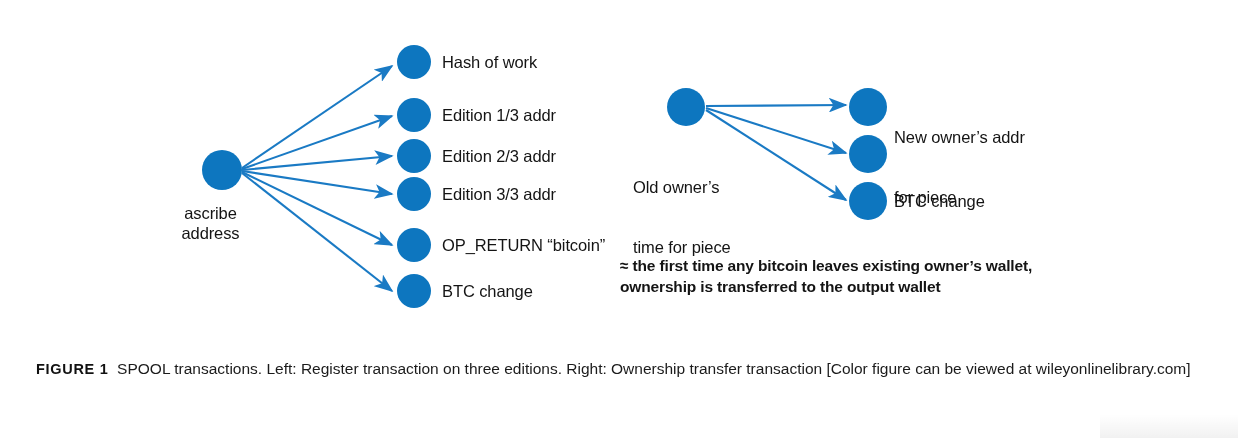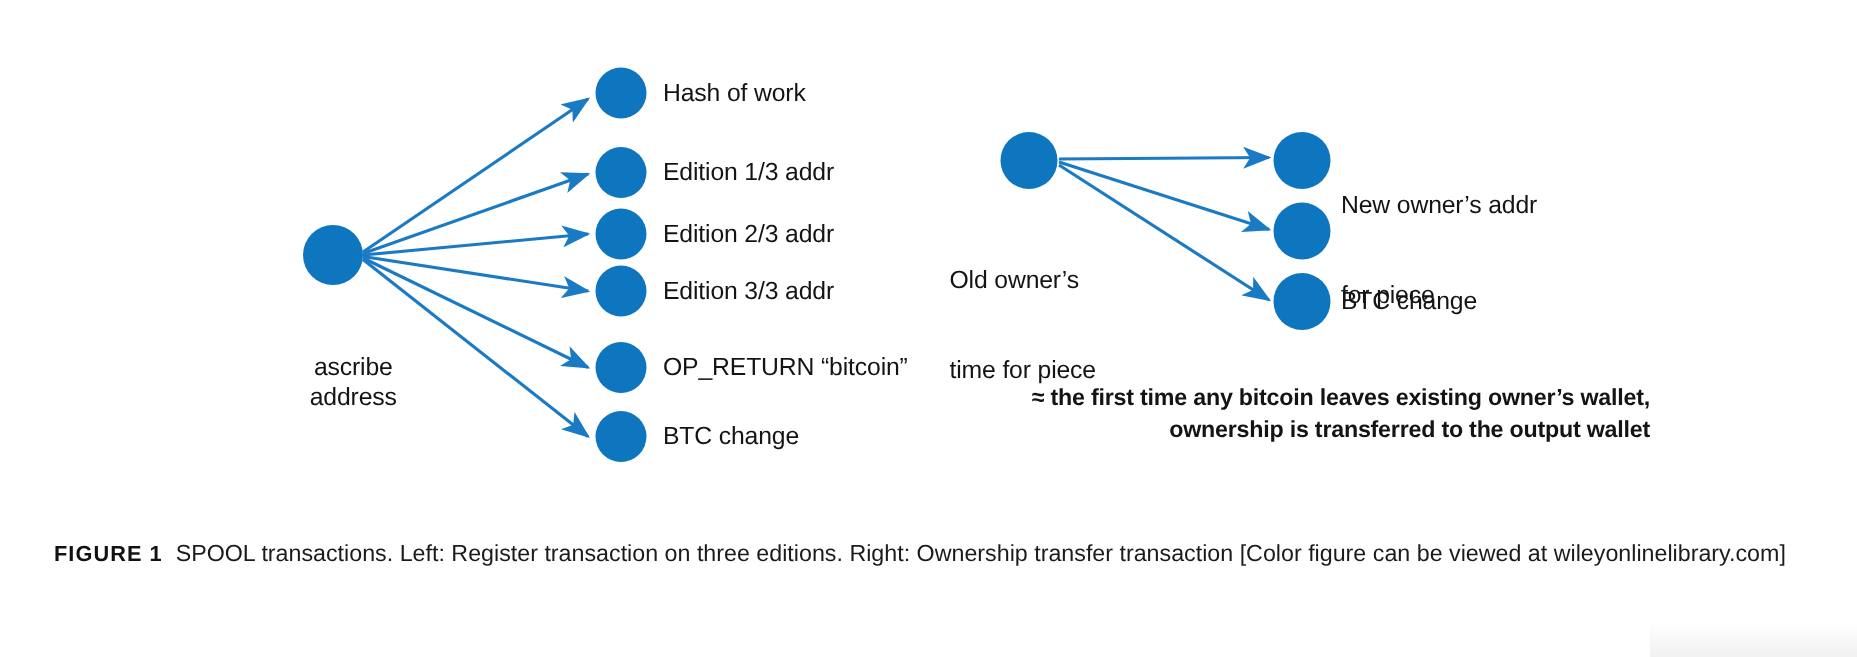--- a/index.html
+++ b/index.html
@@ -121,21 +121,21 @@
     </g>
 
     <g fill="#0d76bf">
       <circle cx="686" cy="107" r="19"></circle>
       <circle cx="868" cy="107" r="19"></circle>
       <circle cx="868" cy="154" r="19"></circle>
       <circle cx="868" cy="201" r="19"></circle>
     </g>
   </svg>
 
-  <div class="node-label centered" style="left:173px; top:203px; width:125px;margin-top:32px;">
+  <div class="node-label centered" style="left:148px; top:203px; width:125px;">
     <div>ascribe</div>
     <div>address</div>
   </div>
 
   <div class="node-label" style="left:442px; top:52px;">Hash of work</div>
   <div class="node-label" style="left:442px; top:105px;">Edition 1/3 addr</div>
   <div class="node-label" style="left:442px; top:146px;">Edition 2/3 addr</div>
   <div class="node-label" style="left:442px; top:184px;">Edition 3/3 addr</div>
   <div class="node-label" style="left:442px; top:235px;">OP_RETURN “bitcoin”</div>
   <div class="node-label" style="left:442px; top:281px;">BTC change</div>
@@ -146,21 +146,21 @@
   </div>
 
   <div class="node-label" style="left:894px; top:87px;">
     <div>New owner’s addr</div>
     <div>for piece</div>
   </div>
 
 
   <div class="node-label" style="left:894px; top:191px;">BTC change</div>
 
-  <div class="note" style="left:620px; top:255px; width:480px;text-align:right;">≈ the first time any bitcoin leaves existing owner’s wallet,
+  <div class="note" style="left:620px; top:255px; width:480px;">≈ the first time any bitcoin leaves existing owner’s wallet,
 ownership is transferred to the output wallet</div>
 
   <div id="caption">
     <span class="cap-label">FIGURE 1</span><span class="cap-text" style="white-space:pre">  </span><span class="cap-text">SPOOL transactions. Left: Register transaction on three editions. Right: Ownership transfer transaction [Color figure can be viewed at wileyonlinelibrary.com]</span>
   </div>
 
   <div id="page-shadow"></div>
 
 </div>
 

